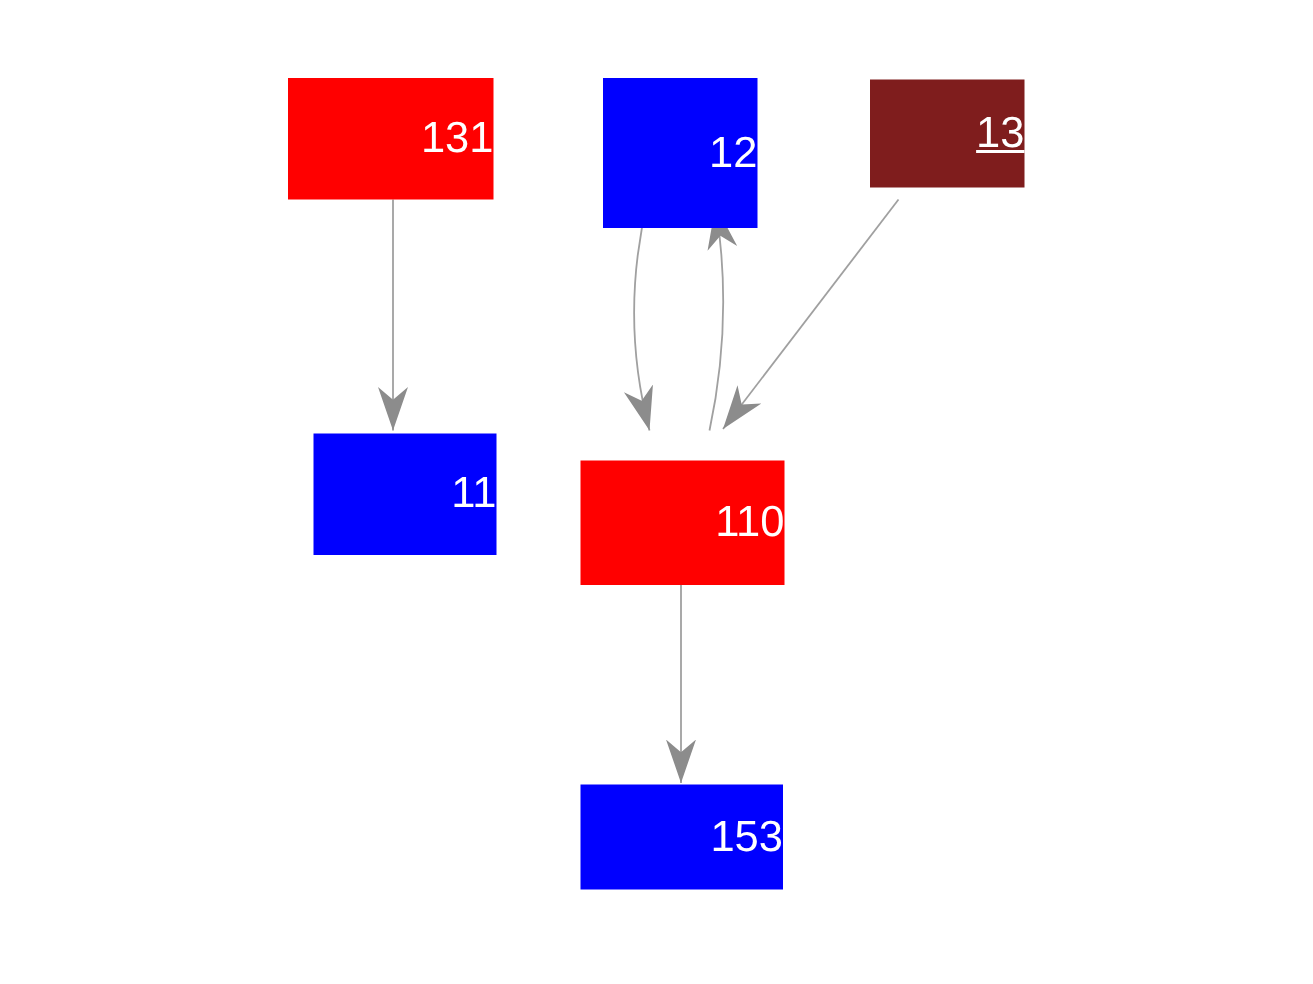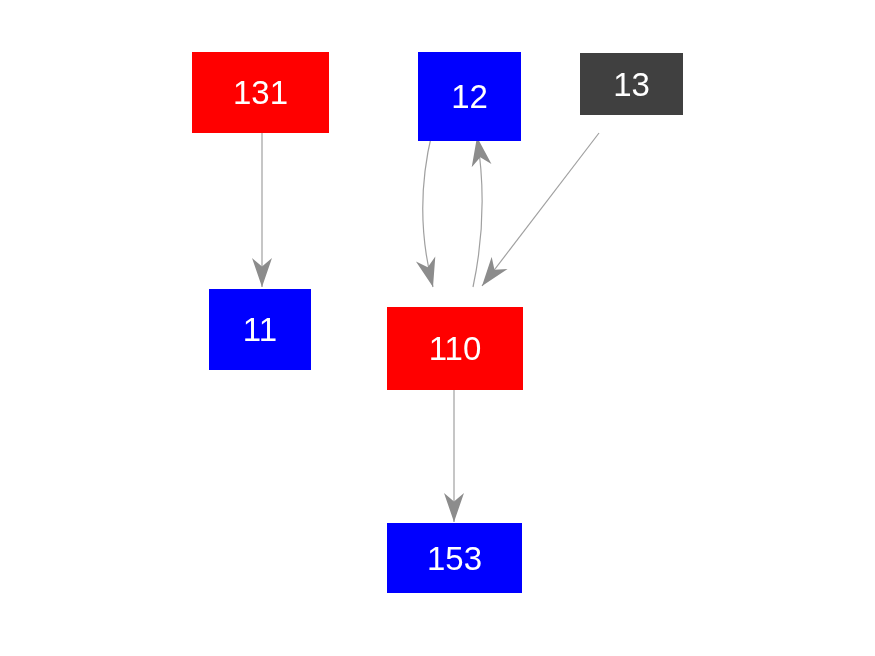--- a/index.html
+++ b/index.html
@@ -19,23 +19,23 @@
     position: absolute;
     left: 0;
     top: 0;
     width: 875px;
     height: 656px;
   }
   .node {
     position: absolute;
     display: flex;
     align-items: center;
-    justify-content: center;
+    justify-content: flex-end;
     color: #ffffff;
-    font-size: 33px;
+    font-size: 29px;
     line-height: 1;
     user-select: none;
   }
 </style>
 </head>
 <body>
 
 <div class="canvas">
   <svg class="edge-layer" width="875" height="656" viewBox="0 0 875 656" xmlns="http://www.w3.org/2000/svg">
     <defs>
@@ -48,27 +48,27 @@
         <path d="M432,133 Q413,211 433,287" fill="none" stroke="#a0a0a0" stroke-width="1.2" marker-end="url(#arrowhead)"></path>
         <path d="M473,287 Q489,212 477,137" fill="none" stroke="#a0a0a0" stroke-width="1.2" marker-end="url(#arrowhead)"></path>
         <path d="M599,133 L482,286" fill="none" stroke="#a0a0a0" stroke-width="1.2" marker-end="url(#arrowhead)"></path>
         <path d="M454,371 L454,522" fill="none" stroke="#a0a0a0" stroke-width="1.2" marker-end="url(#arrowhead)"></path>
       </g>
   </svg>
 
 <div class="node" style="left: 192px; top: 52px; width: 137px; height: 81px; background: rgb(255, 0, 0); color: rgb(255, 255, 255);">
       <span>131</span>
     </div>
-    <div class="node" style="left: 402px; top: 52px; width: 103px; height: 89px; background: rgb(0, 0, 255); color: rgb(255, 255, 255); margin-left: 16px;">
+    <div class="node" style="left: 402px; top: 52px; width: 103px; height: 100px; background: rgb(0, 0, 255); color: rgb(255, 255, 255);">
       <span>12</span>
     </div>
-    <div class="node" style="left: 580px; top: 53px; width: 103px; height: 62px; background: #404040; color: rgb(255, 255, 255);">
+    <div class="node" style="left: 580px; top: 53px; width: 103px; height: 72px; background: #7f1d1d; color: rgb(255, 255, 255); text-decoration: underline;">
       <span>13</span>
     </div>
-    <div class="node" style="left: 209px; top: 289px; width: 102px; height: 81px; background: rgb(0, 0, 255); color: rgb(255, 255, 255);">
+    <div class="node" style="left: 209px; top: 289px; width: 102px; height: 81px; background: rgb(0, 0, 255); color: rgb(255, 255, 255); padding-left: 20px;">
       <span>11</span>
     </div>
     <div class="node" style="left: 387px; top: 287px; width: 136px; height: 83px; background: rgb(255, 0, 0); color: rgb(255, 255, 255); margin-top: 20px;">
       <span>110</span>
     </div>
     <div class="node" style="left: 387px; top: 523px; width: 135px; height: 70px; background: rgb(0, 0, 255); color: rgb(255, 255, 255);">
       <span>153</span>
     </div>
   </div>
 

